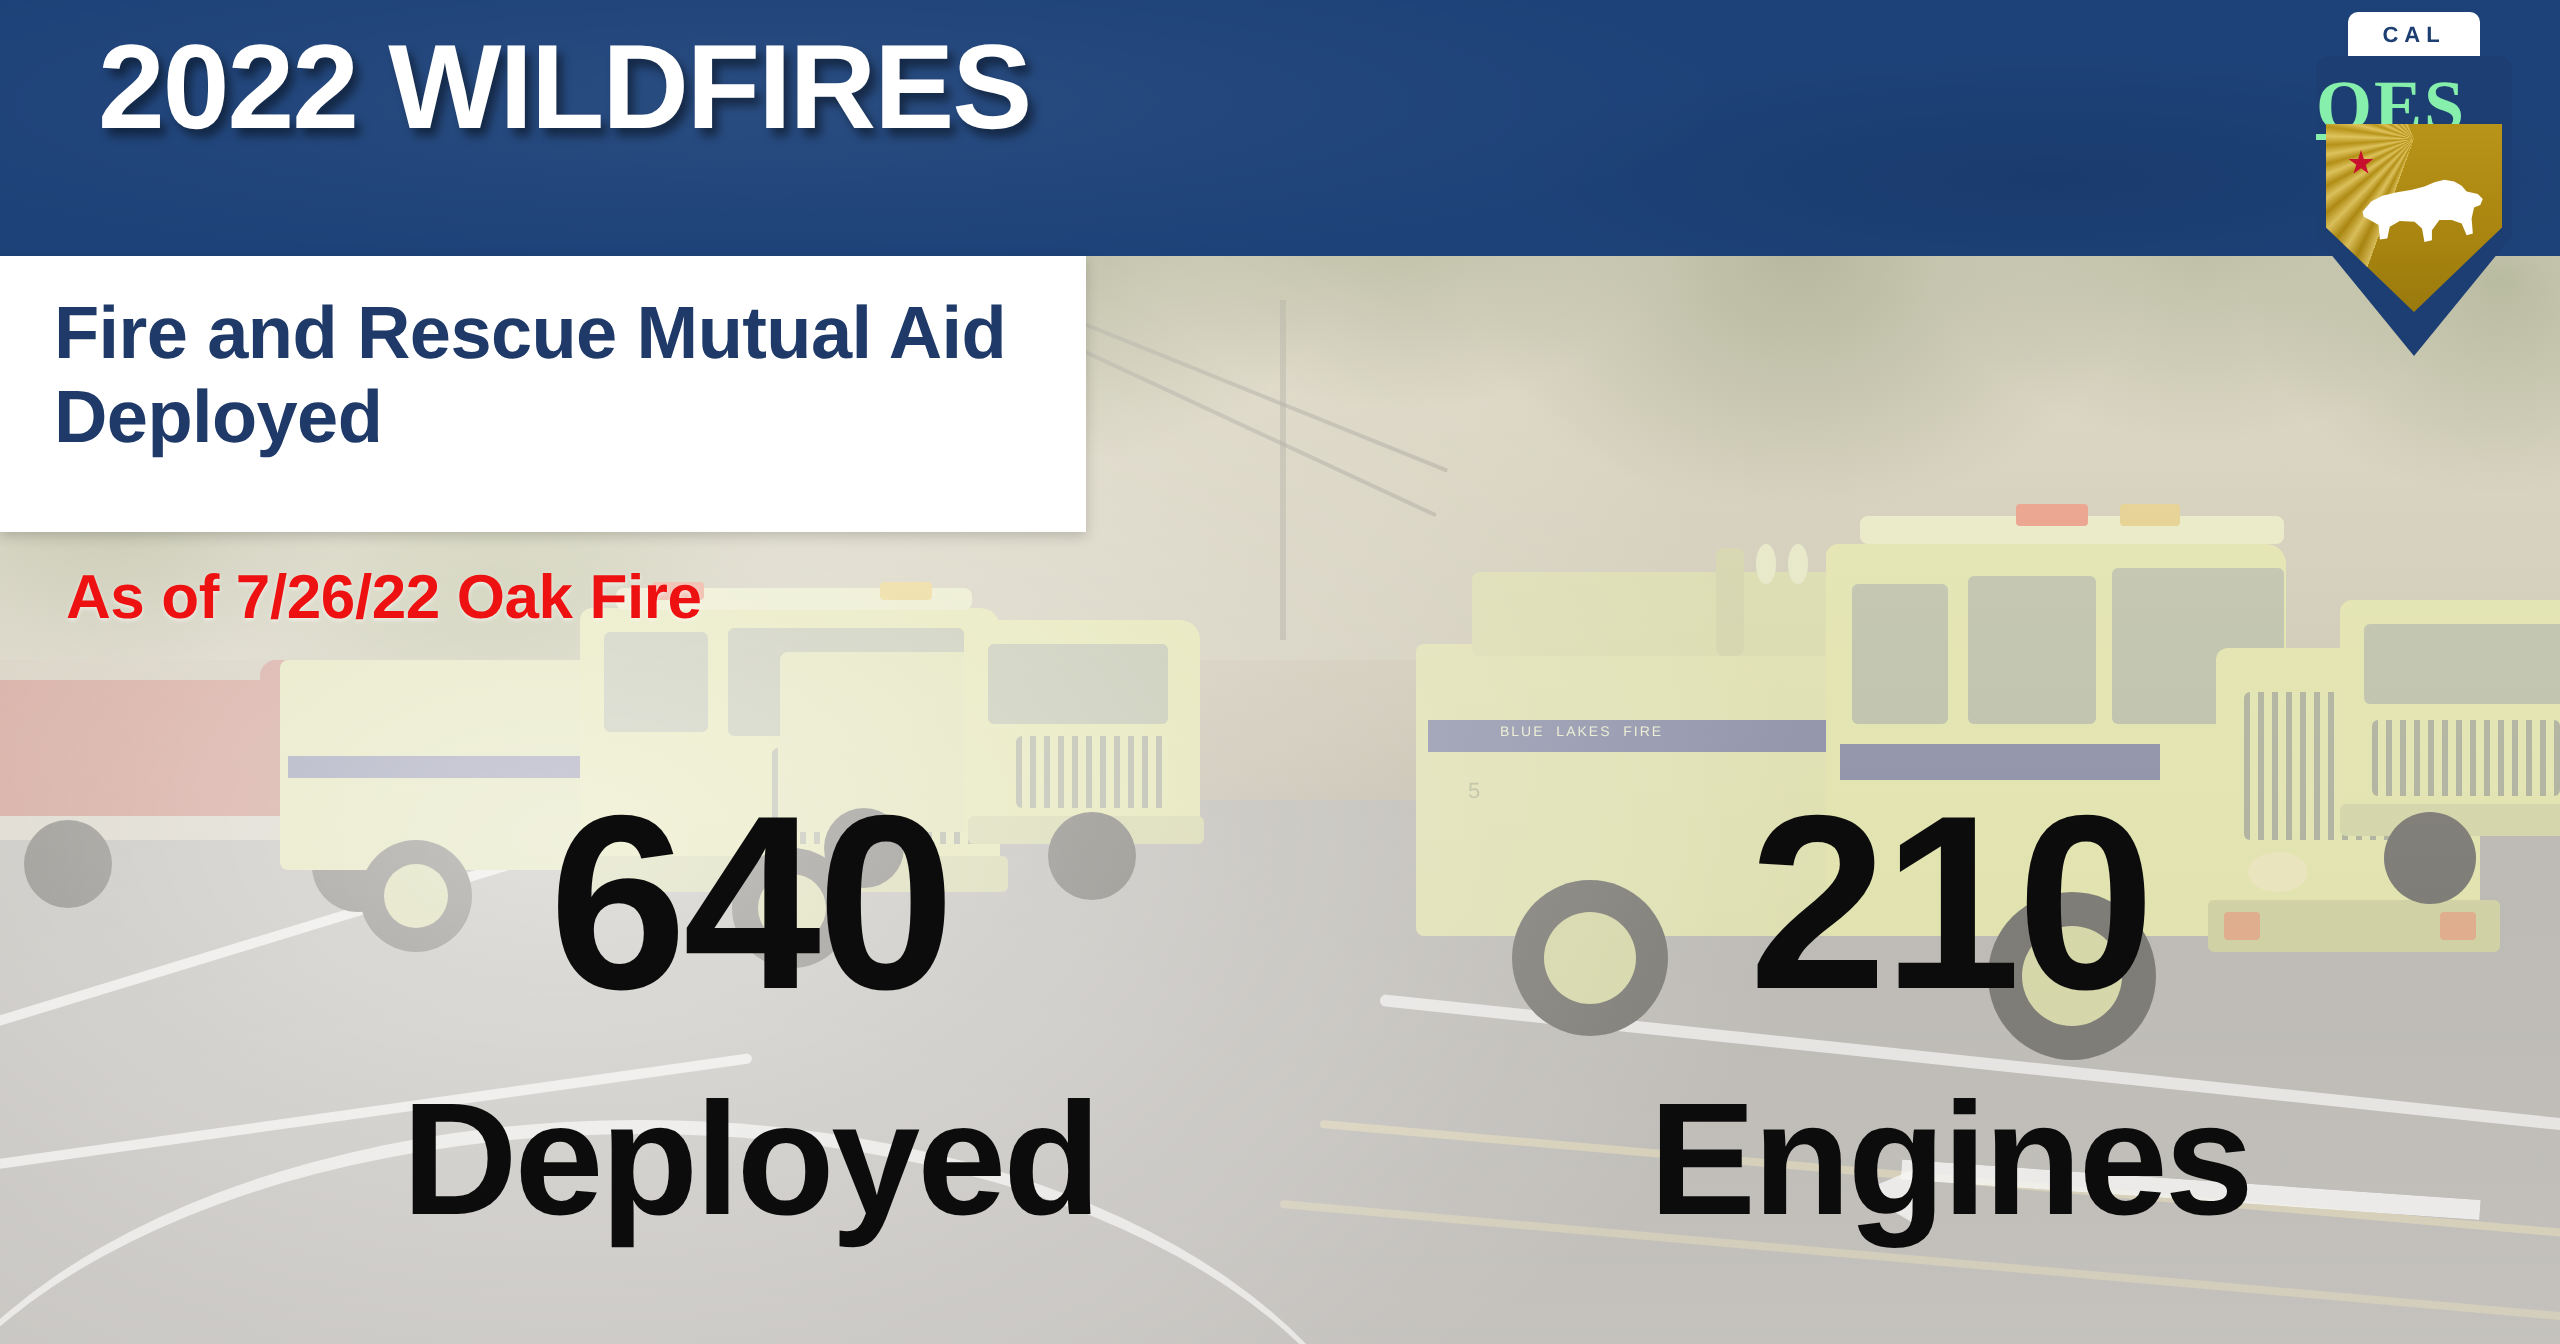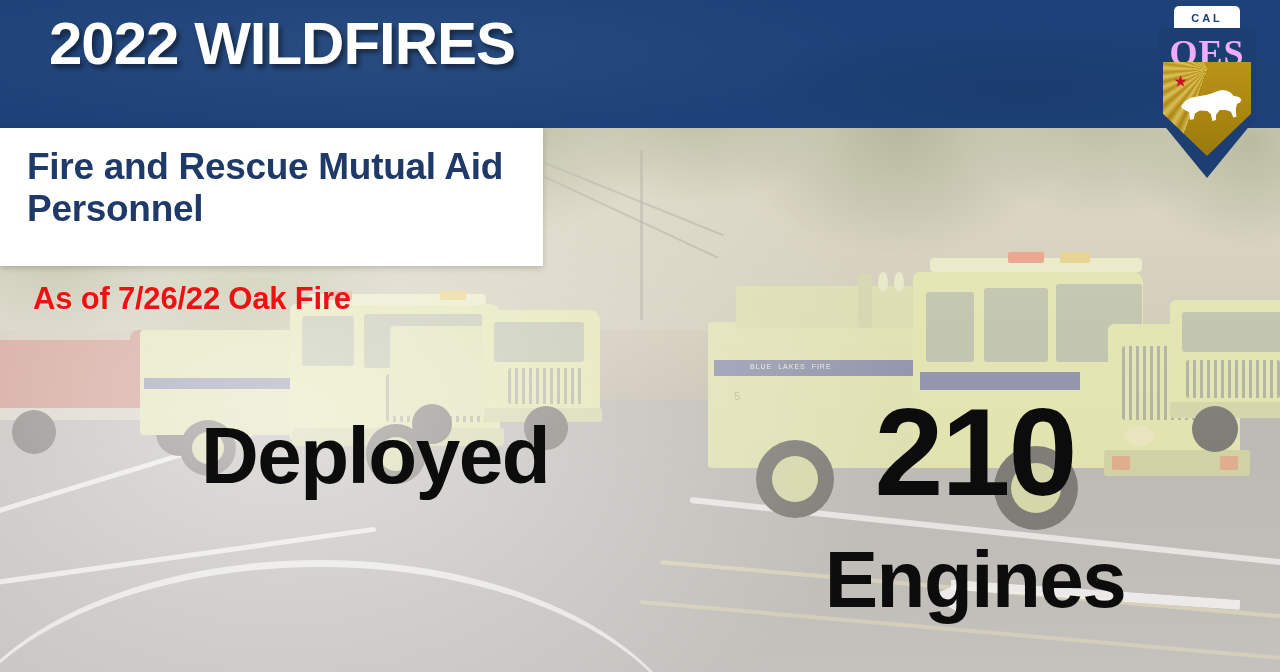--- a/index.html
+++ b/index.html
@@ -184,22 +184,22 @@
     font-family:"Liberation Sans", sans-serif;
   }
   .logo-shield {
     position:absolute; left:0; top:22px; width:98px; height:150px;
     background:#1d3e72;
     border-radius:7px 7px 46% 46% / 7px 7px 40% 40%;
     clip-path:polygon(0 0,100% 0,100% 60%,50% 100%,0 60%);
     overflow:hidden;
   }
   .logo-oes {
-    position:absolute; left:0; top:7px; width:98px; text-align:center;
-    color:#f0abfc; font-size:36px; font-weight:bold; letter-spacing:1px;
+    position:absolute; left:0; top:7px; width:98px; text-align:left;
+    color:#86efac; font-size:36px; font-weight:bold; letter-spacing:1px;
     font-family:"Liberation Serif", serif; line-height:1;text-decoration:underline;
   }
   .logo-gold {
     position:absolute; left:5px; top:56px; width:88px; height:94px;
     background:
       conic-gradient(from 200deg at 50% 8%,
         rgba(255,235,150,.55) 0deg, rgba(255,235,150,0) 6deg,
         rgba(255,235,150,.55) 12deg, rgba(255,235,150,0) 18deg,
         rgba(255,235,150,.55) 24deg, rgba(255,235,150,0) 30deg,
         rgba(255,235,150,.55) 36deg, rgba(255,235,150,0) 42deg,
@@ -335,26 +335,27 @@
 
     <div class="haze"></div>
     <div class="haze2"></div>
   </div>
 
   <div class="header-band">
     <div class="header-title">2022 WILDFIRES</div>
   </div>
 
   <div class="subtitle-box">
-    <div class="subtitle-text">Fire and Rescue Mutual Aid Personnel</div>
+    <div class="subtitle-text">Fire and Rescue Mutual Aid Deployed</div>
   </div>
 
   <div class="asof">As of 7/26/22 Oak Fire</div>
 
   <div class="stat stat-personnel">
+    <span class="stat-number">640</span>
     <span class="stat-label">Deployed</span>
   </div>
 
   <div class="stat stat-engines">
     <span class="stat-number">210</span>
     <span class="stat-label">Engines</span>
   </div>
 
   <div class="logo">
     <div class="logo-tab">

